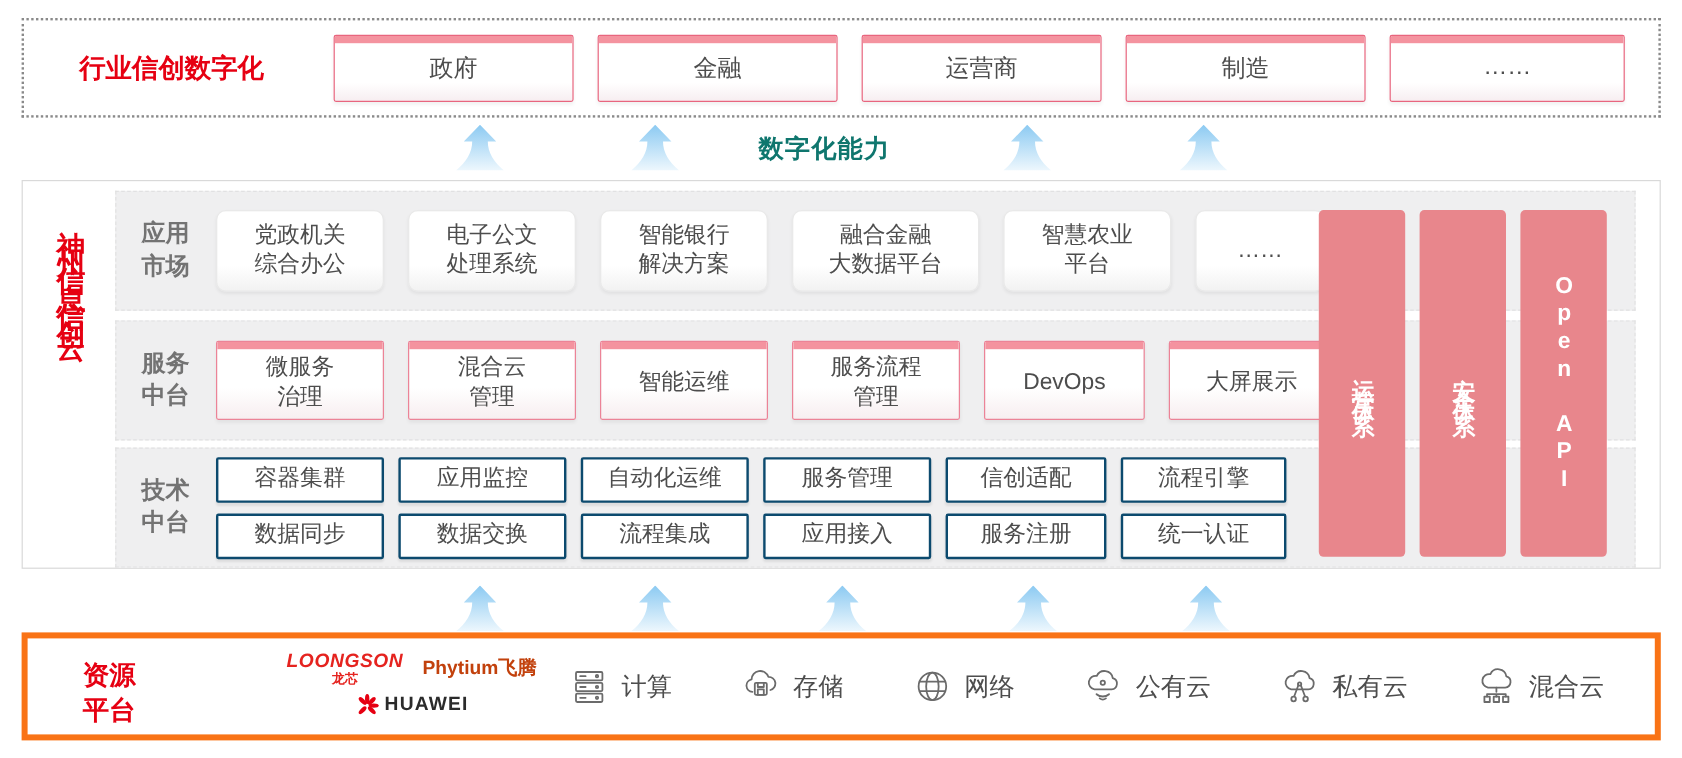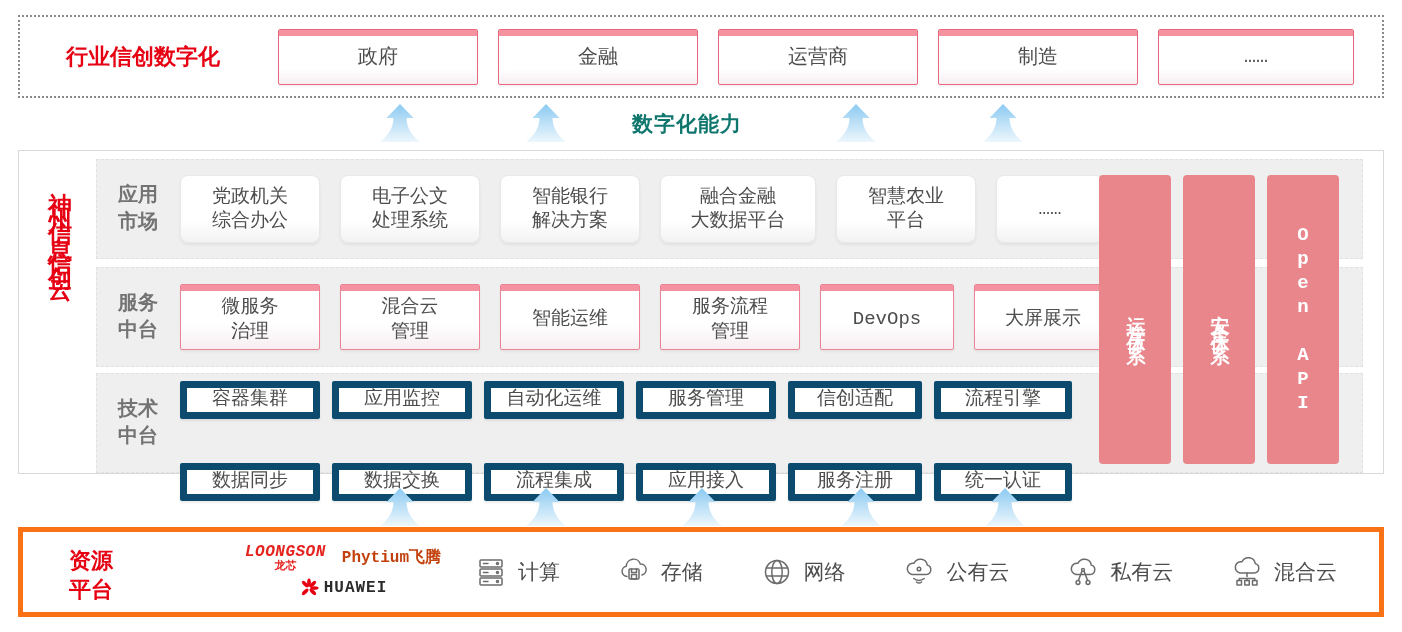--- a/index.html
+++ b/index.html
@@ -1,18 +1,18 @@
 <!DOCTYPE html>
 <html><head>
 <meta charset="utf-8">
 <style>
   * { margin:0; padding:0; box-sizing:border-box; }
   body { background:#fff; }
   .canvas { position:relative; width:1402px; height:632px; background:#fff;
-            font-family:Liberation Mono, monospace; overflow:hidden; }
+            font-family:Liberation Sans, sans-serif; overflow:hidden; }
 
   
   .top-section { position:absolute; left:18px; top:15px; width:1366px; height:83px;
                  border:2px dotted #8a8a8a; display:flex; align-items:center; }
   .top-label { color:#e60012; font-weight:bold; font-size:22px; margin-left:46px; width:212px; }
   .industry-box { position:relative; width:200px; height:56px; margin-right:20px;
                   border:1px solid #e8657e; border-radius:2px;
                   background:linear-gradient(#ffffff 72%, #f7eef1);
                   display:flex; align-items:center; justify-content:center;
                   font-size:20px; color:#4d4d4d; overflow:hidden;
@@ -44,22 +44,22 @@
                background:linear-gradient(#ffffff 68%, #f2f2f2);
                box-shadow:0 2px 3px rgba(0,0,0,0.06); }
   .card.svc  { position:relative; height:66px; border:1px solid #ec8397; border-radius:2px;
                padding-top:5px; overflow:hidden;
                background:linear-gradient(#ffffff 60%, #f7eef0);
                box-shadow:0 2px 3px rgba(0,0,0,0.05); }
   .card.svc::before { content:""; position:absolute; top:0; left:0; right:0; height:6px;
                       background:#f4939f; }
   .tech-grid { display:grid; grid-template-columns:140px 140px 140px 140px 134px 138px;
                column-gap:12px; row-gap:9px; margin-left:16px; }
-  .card.tech { height:38px; border-radius:2px; border:7px solid #0c4a6e;
-               box-shadow:0 2px 2px rgba(0,0,0,0.08);margin-top:35px; }
+  .card.tech { height:38px; border-radius:2px; border:2px solid #0c4a6e;
+               box-shadow:0 2px 2px rgba(0,0,0,0.08); }
   .w140{width:140px} .w156{width:156px} .w134{width:134px} .w138{width:138px} .w108{width:108px}
 
   .pillar { position:absolute; top:24px; width:72px; height:289px; background:#e8868c;
             border-radius:4px; color:#fff; font-weight:bold; font-size:19px;
             writing-mode:vertical-rl; text-orientation:upright; letter-spacing:10px;
             display:flex; align-items:center; justify-content:center; }
   .pillar.openapi { letter-spacing:2px; }
 
   
   .bottom-box { position:absolute; left:18px; top:527px; width:1366px; height:90px;

